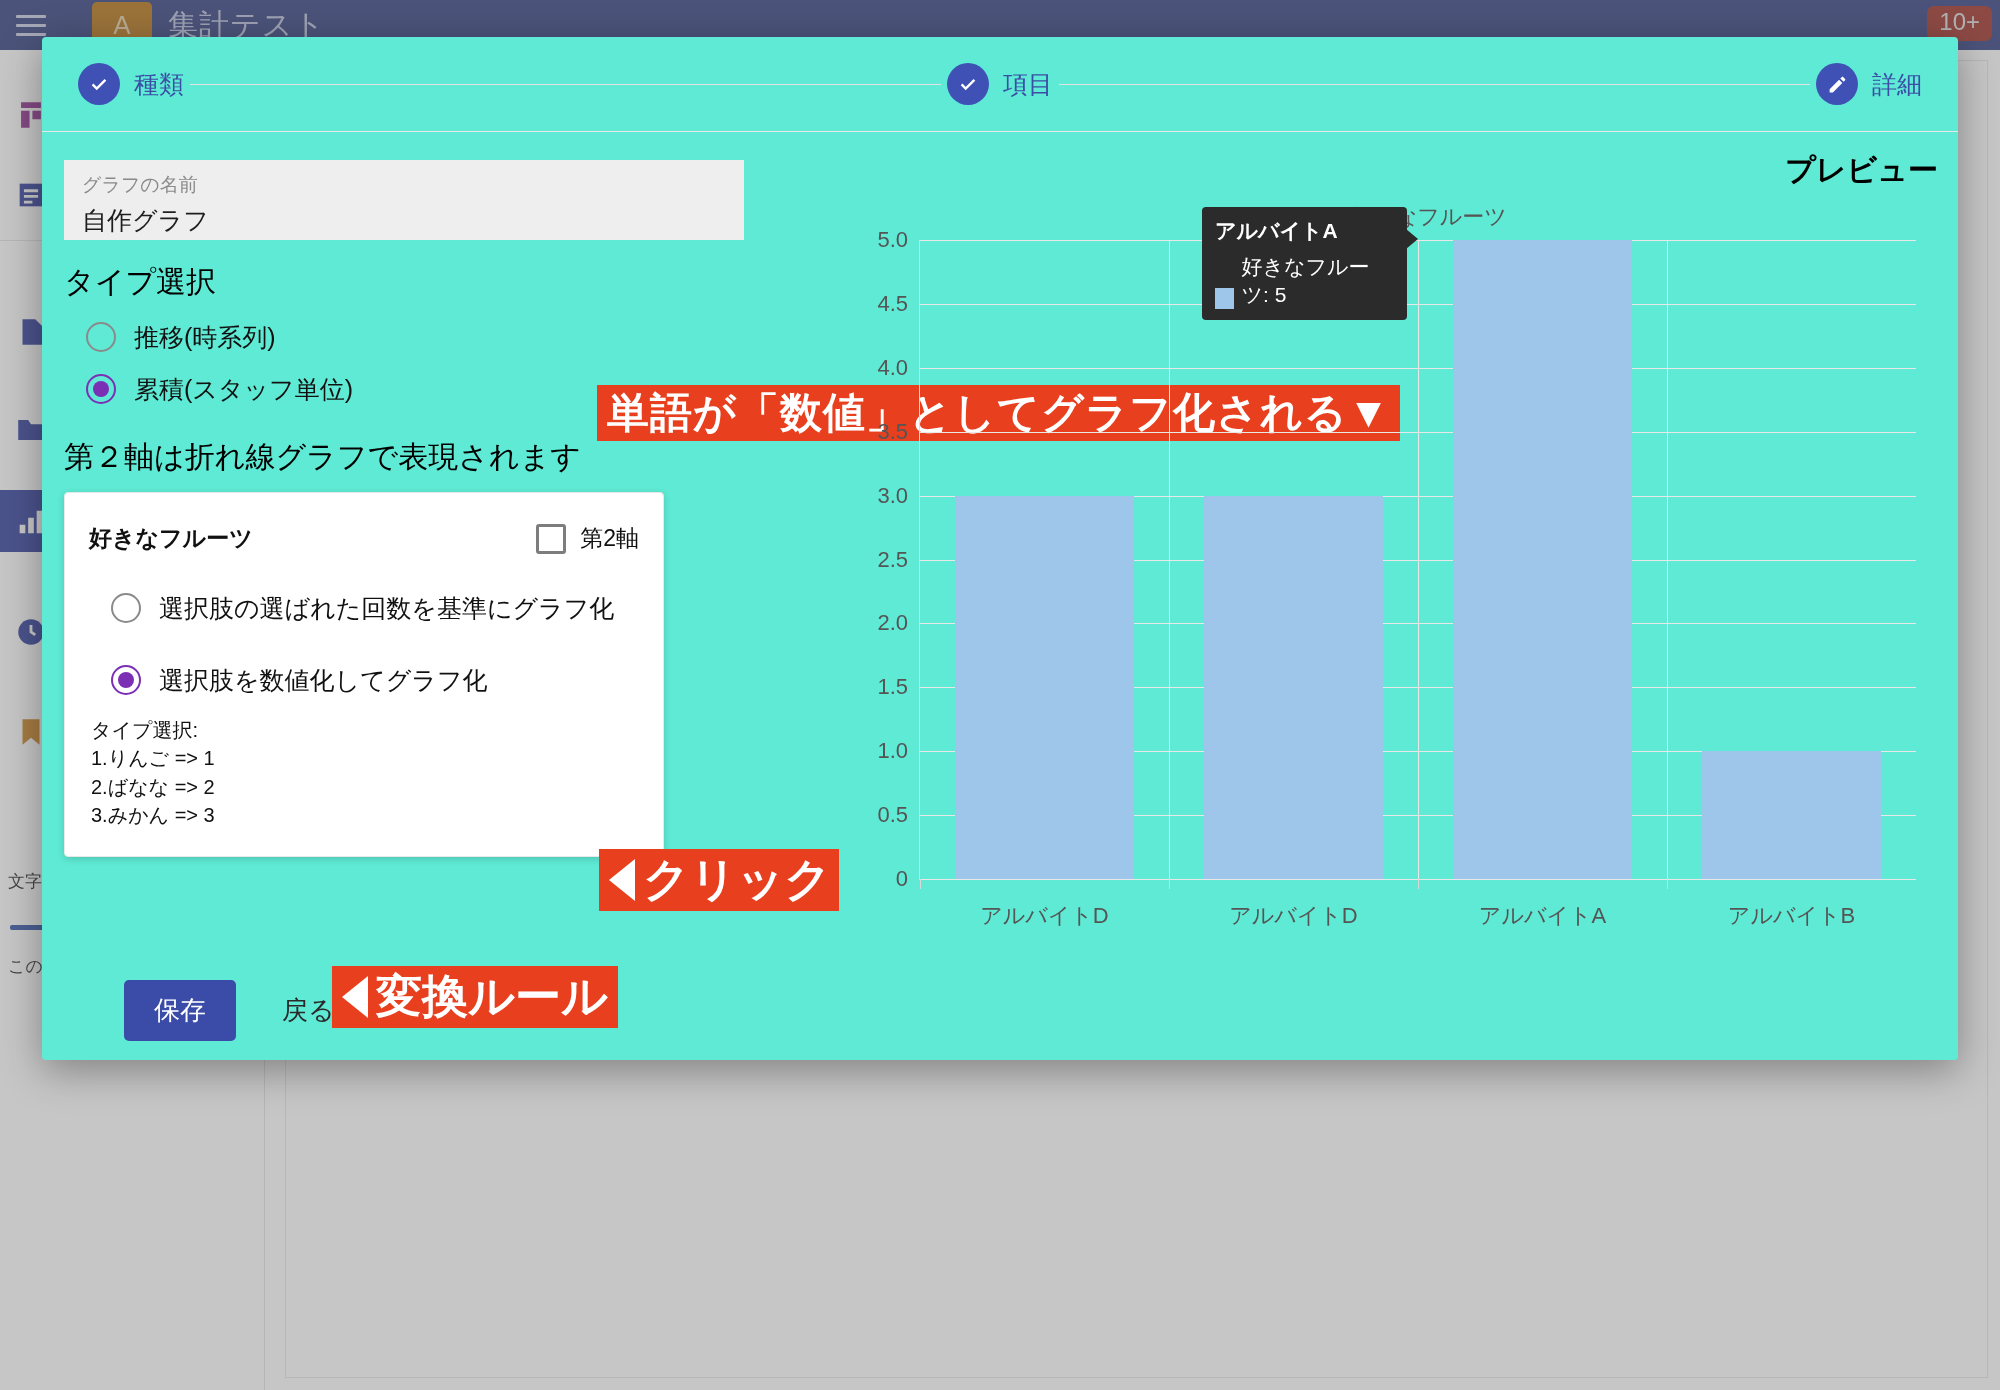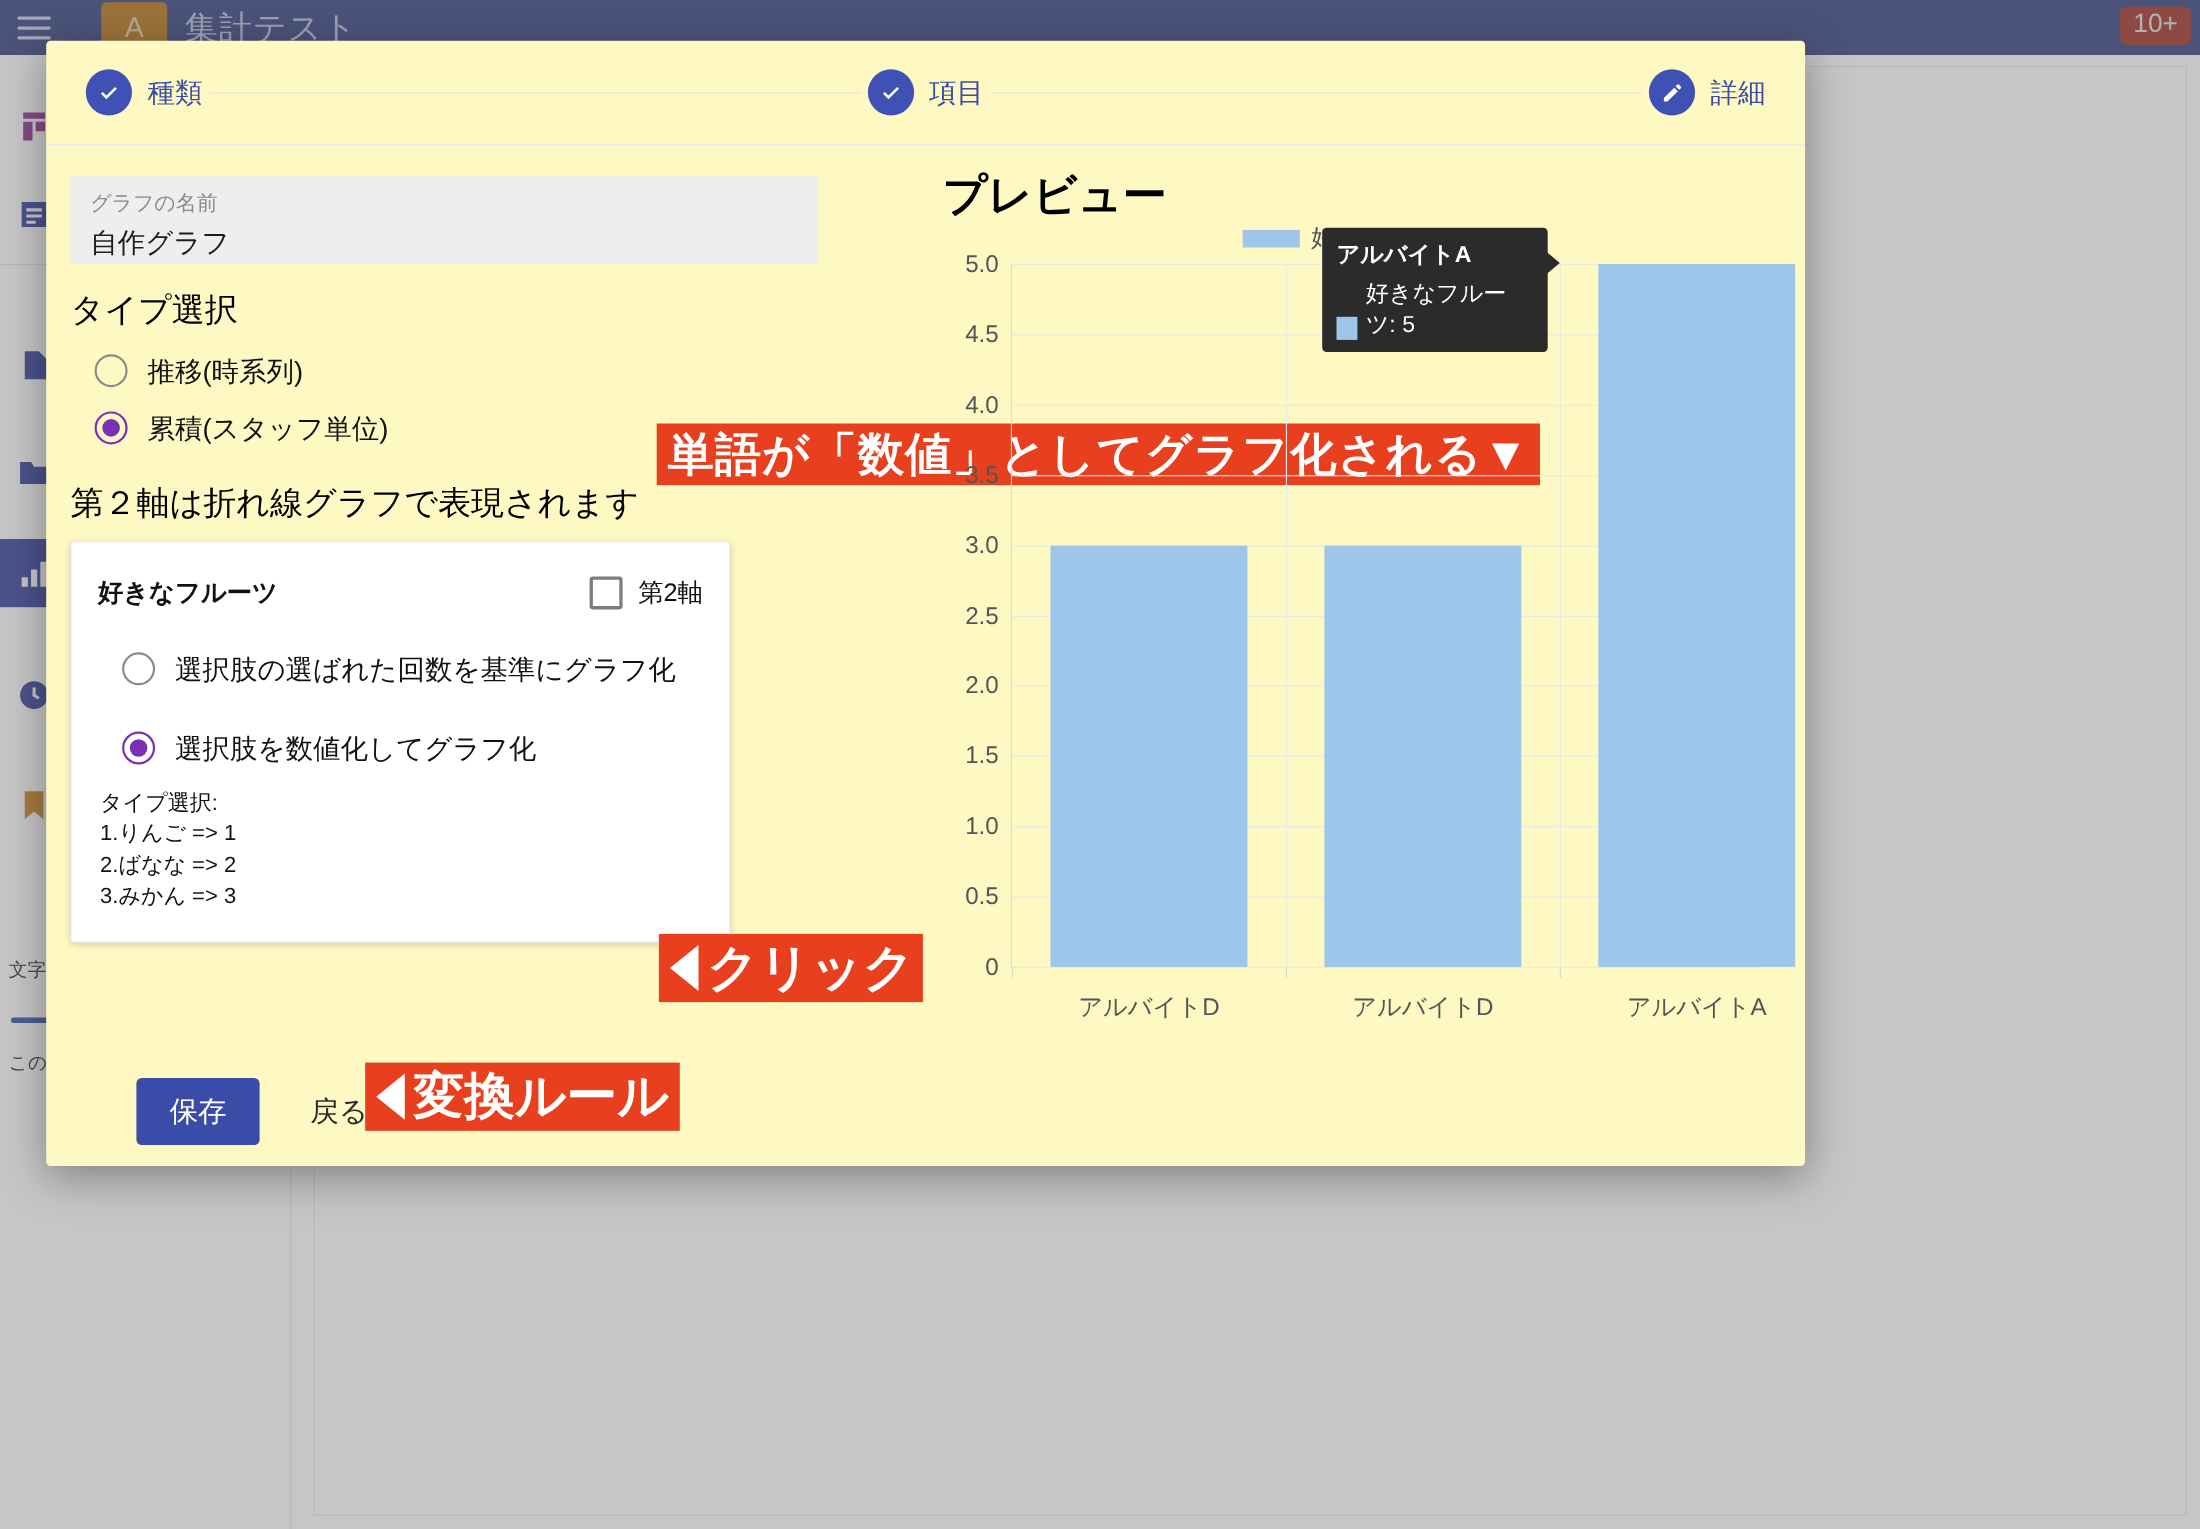--- a/index.html
+++ b/index.html
@@ -48,22 +48,22 @@
   #content-panel {
     position: absolute; left: 285px; top: 60px; right: 12px; bottom: 12px;
     background: #ffffff; border: 1px solid #e6e6e6;
   }
 
   
   #overlay { position: absolute; inset: 0; background: rgba(120,120,120,0.42); }
 
   
   #modal {
-    position: absolute; left: 42px; top: 37px; width: 1599px; height: 1023px;
-    background: #fef9c3; border-radius: 4px;
+    position: absolute; left: 42px; top: 37px; width: 1916px; height: 1023px;
+    background: #5eead4; border-radius: 4px;
     box-shadow: 0 10px 40px rgba(0,0,0,0.35);
     overflow: hidden;
   }
 
   
   #stepper {
     position: relative; height: 95px;
     display: flex; align-items: center;
     border-bottom: 1px solid #e8e8e8;
   }
@@ -137,21 +137,21 @@
   #callout-rule {
     left: 290px; top: 834px; height: 62px; padding: 0 10px 0 2px; font-size: 46px;
   }
   .tri-left {
     width: 0; height: 0; border-top: 21px solid transparent; border-bottom: 21px solid transparent;
     border-right: 26px solid #fff; margin: 0 8px 0 8px;
   }
 
   
   #right-col { position: absolute; left: 815px; top: 18px; right: 20px; bottom: 0; }
-  #preview-title { font-size: 40px; font-weight: bold; color: #000; margin-bottom: 8px; }
+  #preview-title { font-size: 30px; font-weight: bold; color: #000; margin-bottom: 8px; text-align: right; }
 
   #chart-wrap { position: absolute; left: 0; top: 52px; right: 0; height: 900px; }
 
   #legend {
     position: absolute; top: 0; left: 50%; transform: translateX(-50%);
     display: flex; align-items: center; gap: 10px;
   }
   #legend-swatch { width: 52px; height: 16px; background: #9ec6ea; }
   #legend-label { font-size: 22px; color: #555; }
 

